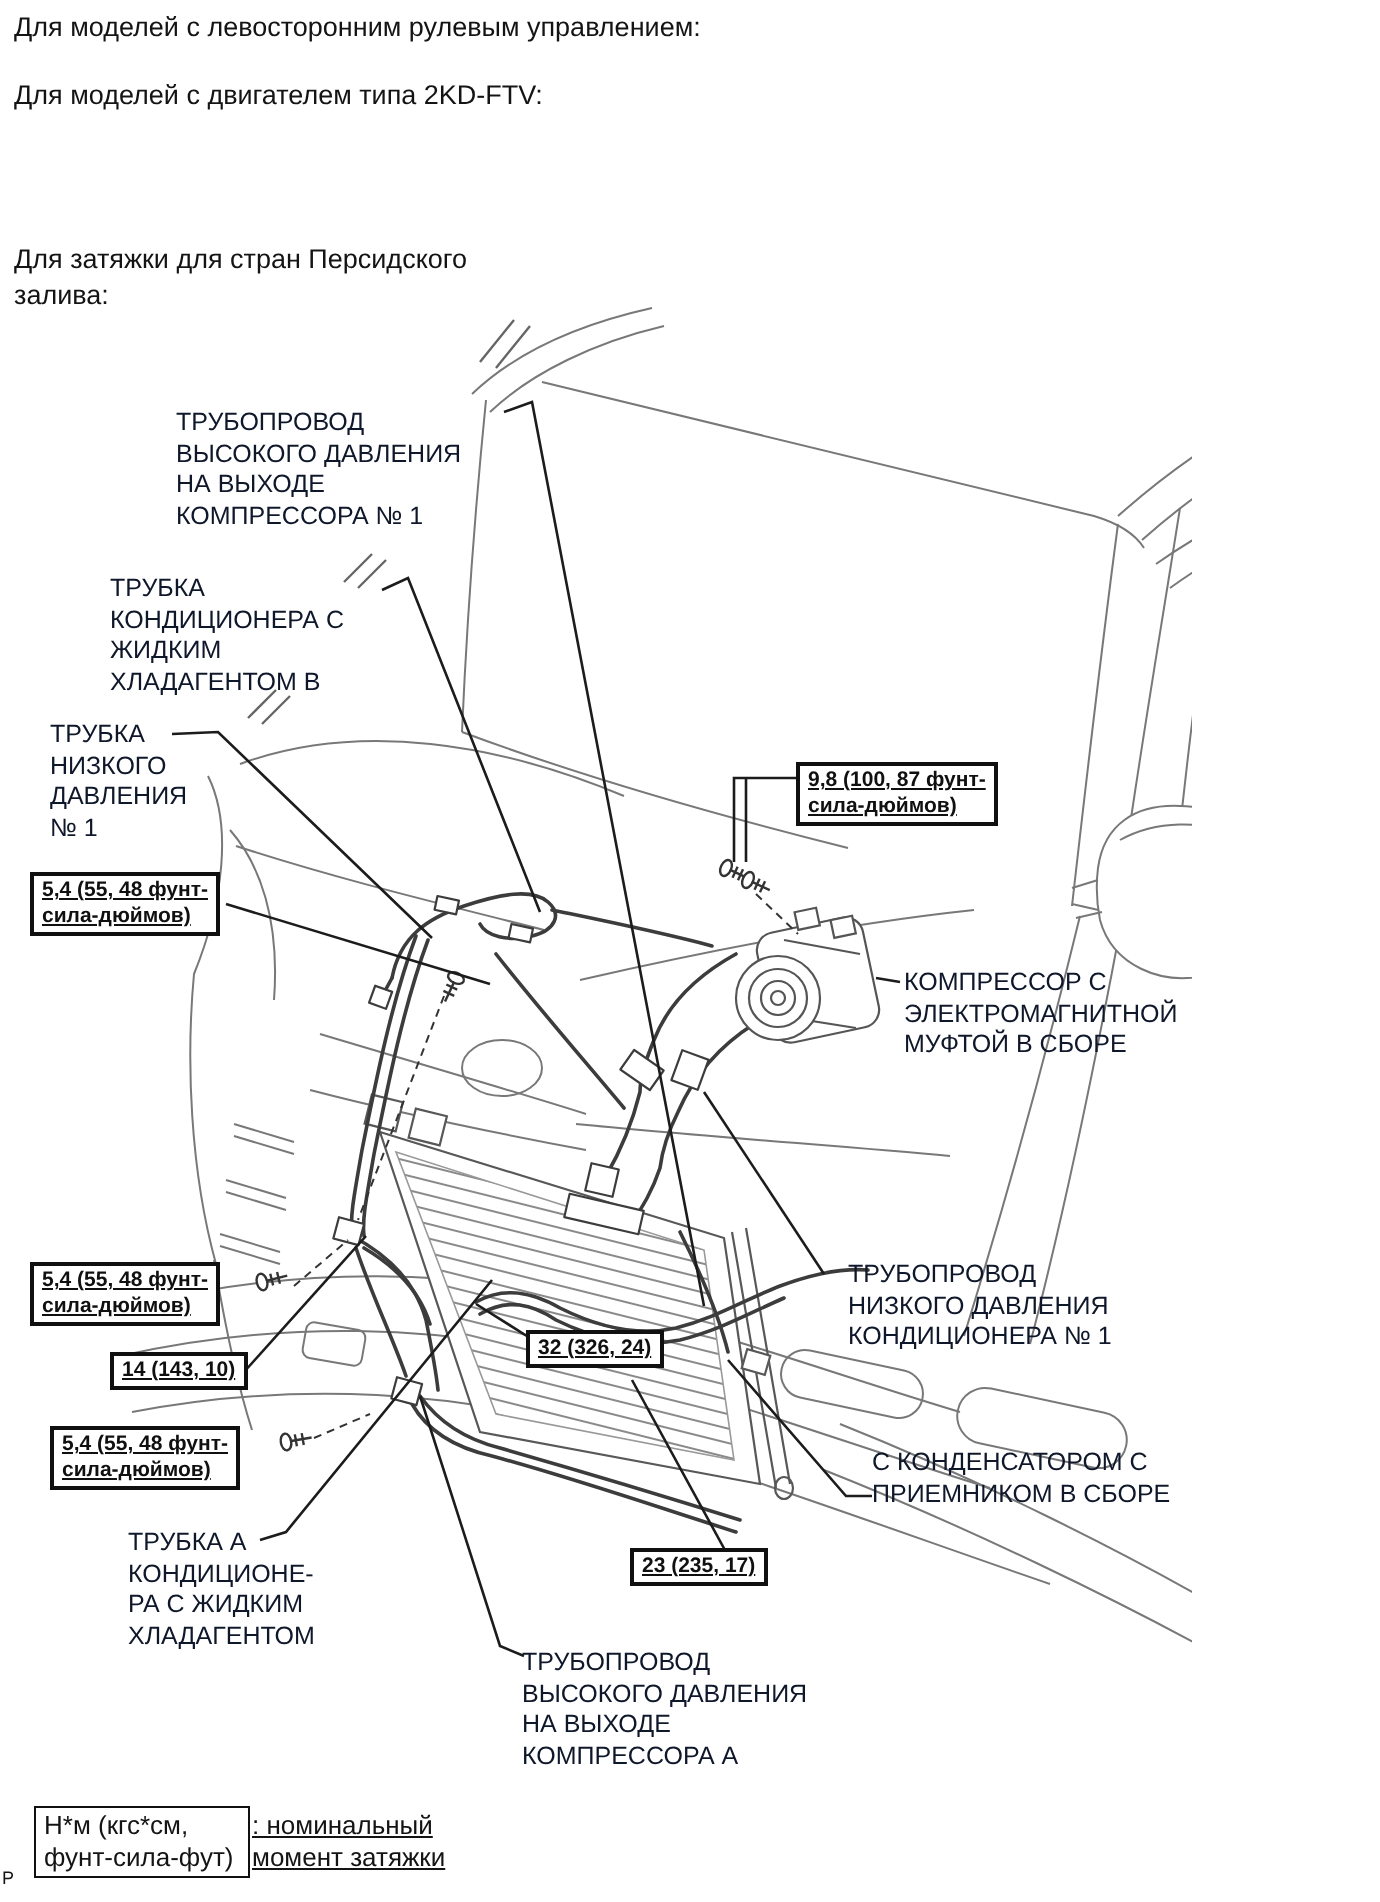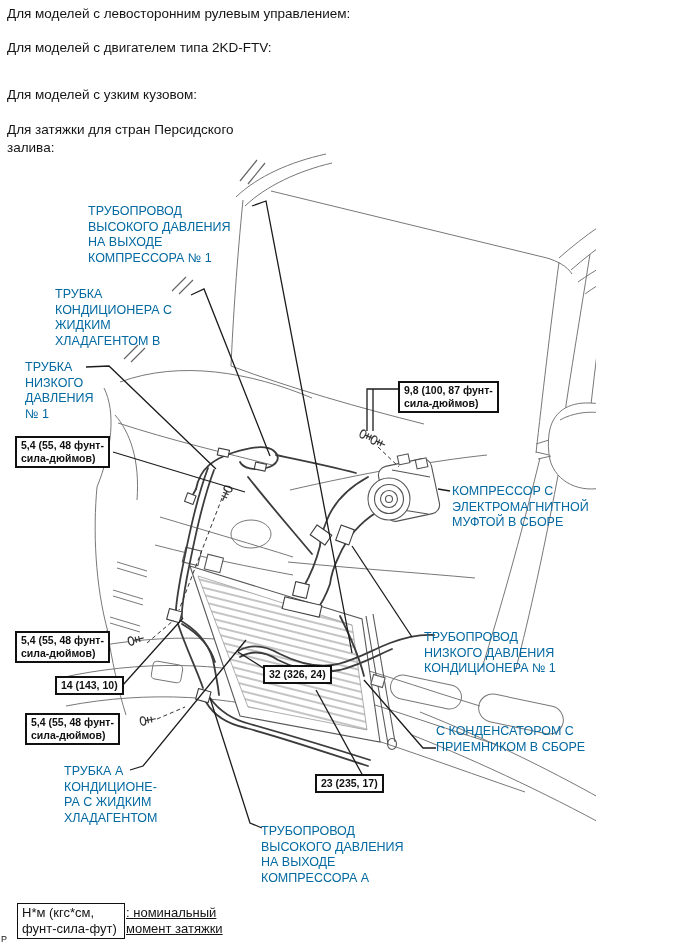--- a/index.html
+++ b/index.html
@@ -1,22 +1,22 @@
 <!DOCTYPE html>
 <html><head>
 <meta charset="utf-8">
 <style>
   html,body{margin:0;padding:0;background:#fff;}
   #page{position:relative;width:596px;height:951px;background:#fff;overflow:hidden;
         font-family:"Liberation Sans","DejaVu Sans",sans-serif;color:#141414;}
   #art{position:absolute;left:0;top:0;width:690px;height:951px;}
   .cond{position:absolute;left:7px;font-size:13.5px;line-height:18px;white-space:pre-line;}
-  .plabel{position:absolute;font-size:12.5px;line-height:15.5px;white-space:pre-line;color:#0369a1;}
+  .plabel{position:absolute;font-size:12.5px;line-height:15.5px;white-space:pre-line;color:#0f172a;}
   .tbox{position:absolute;border:2px solid #101010;background:#fff;padding:1px 4px;
-        font-size:10.5px;line-height:13px;font-weight:bold;white-space:pre-line;color:#101010;}
+        font-size:10.5px;line-height:13px;font-weight:bold;white-space:pre-line;color:#101010;text-decoration:underline;}
   .legendbox{position:absolute;left:17px;top:903px;width:98px;border:1.5px solid #101010;
         background:#fff;padding:1px 4px;font-size:13px;line-height:16px;white-space:pre-line;}
   .legendnote{position:absolute;left:126px;top:905px;font-size:13px;line-height:16px;white-space:pre-line;text-decoration:underline;}
   .pmark{position:absolute;left:1px;top:934px;font-size:9px;}
 </style>
 </head>
 <body>
 
 <div id="page">
 
@@ -173,21 +173,20 @@
       <path d="M113,452 L245,492"></path>
       <path d="M399,389 L367,389 L367,431 M373,389 L373,431"></path>
       <path d="M122,686 L183,618"></path>
       <path d="M265,669 L238,652"></path>
       <path d="M363,776 L316,690"></path>
     </g>
   </svg>
 
   <div class="cond" style="top:5px;width:420px">Для моделей с левосторонним рулевым управлением:</div>
   <div class="cond" style="top:39px;width:420px">Для моделей с двигателем типа 2KD-FTV:</div>
-  <div class="cond" style="top:86px;width:420px">Для моделей с узким кузовом:</div>
   <div class="cond" style="top:121px;width:300px">Для затяжки для стран Персидского
 залива:</div>
 
   <div class="plabel" style="left:88px;top:204px">ТРУБОПРОВОД
 ВЫСОКОГО ДАВЛЕНИЯ
 НА ВЫХОДЕ
 КОМПРЕССОРА № 1</div>
   <div class="plabel" style="left:55px;top:287px">ТРУБКА
 КОНДИЦИОНЕРА С
 ЖИДКИМ

